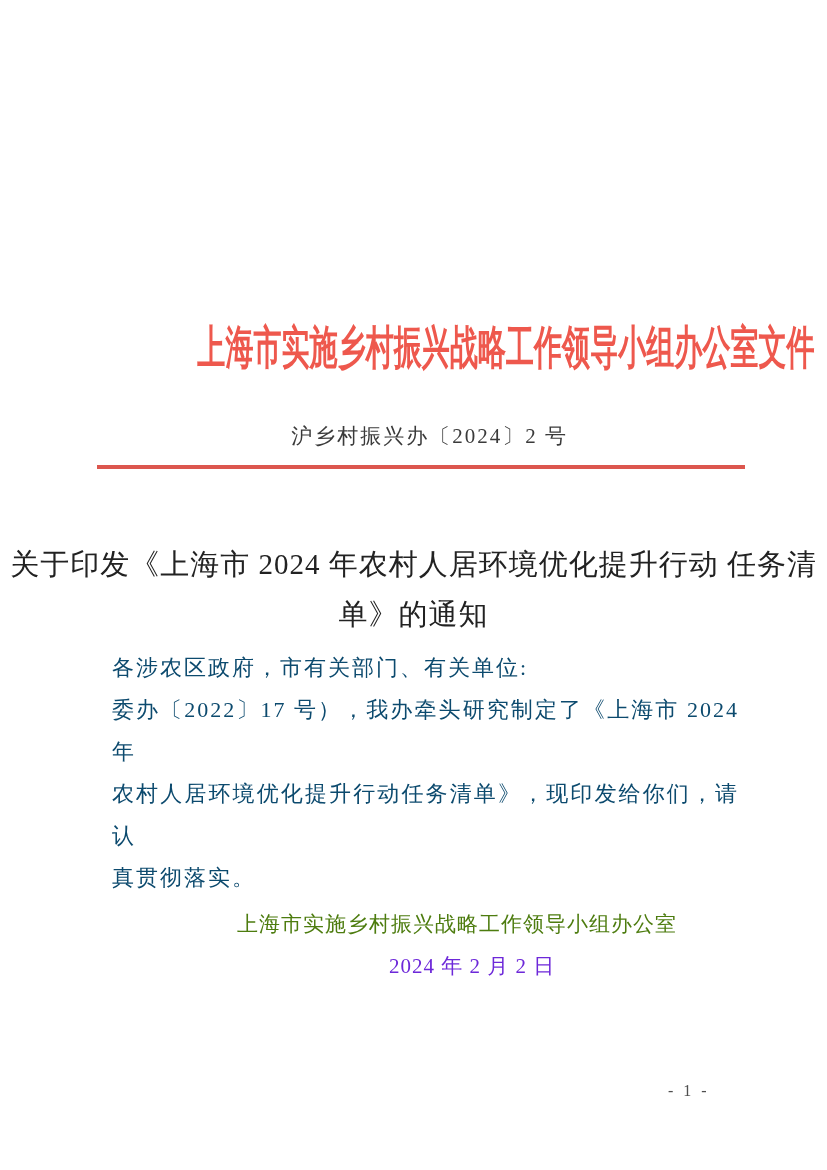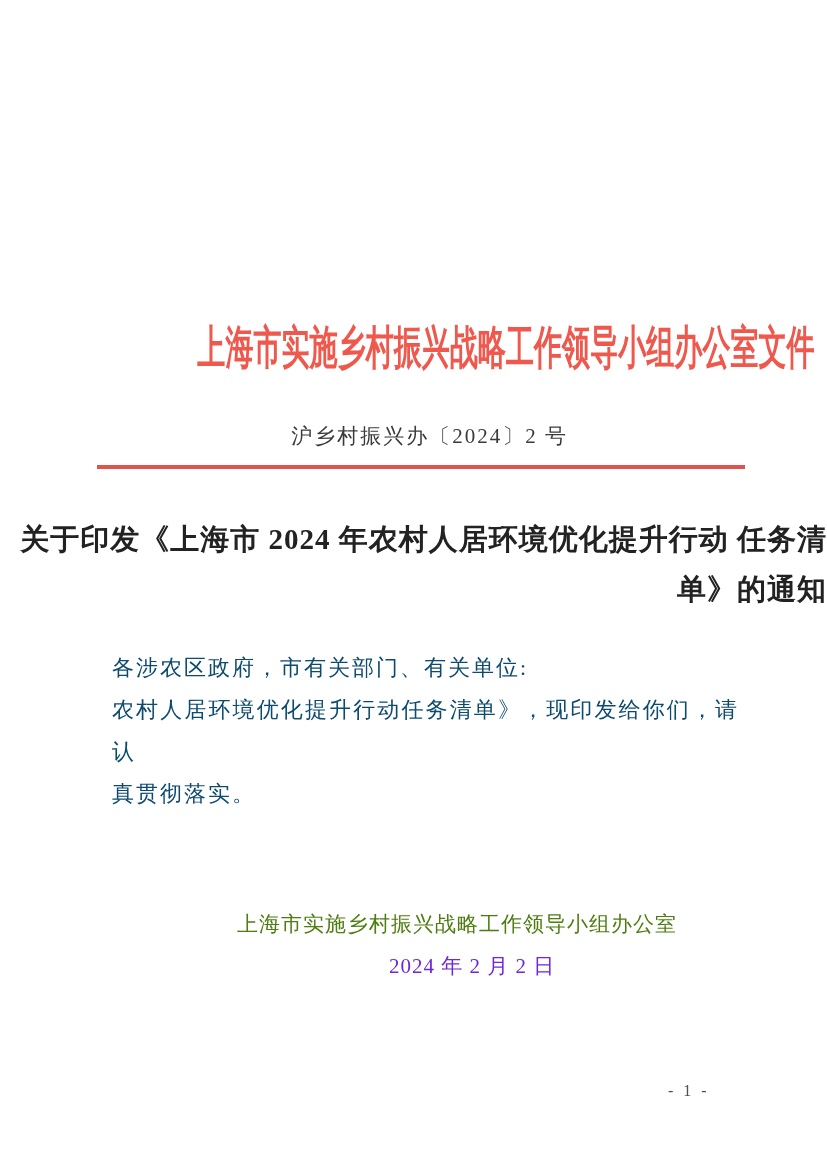--- a/index.html
+++ b/index.html
@@ -53,26 +53,26 @@
     top: 465px;
     left: 97px;
     width: 648px;
     height: 4px;
     background: #dc564e;
   }
 
   
   .doc-title {
     position: absolute;
-    top: 514px;
+    top: 539px;
     left: 0;
     width: 100%;
-    text-align: right;
+    text-align: center;
     font-size: 29px;
-    font-weight: bold;
+    font-weight: normal;
     line-height: 50px;
     letter-spacing: 1px;
     color: #222222;
   }
 
   
   .doc-body {
     position: absolute;
     top: 647px;
     left: 112px;
@@ -133,20 +133,21 @@
 
   <div class="red-rule"></div>
 
   <div class="doc-title">
     <span class="line">关于印发《上海市 2024 年农村人居环境优化提升行动</span>
     <span class="line">任务清单》的通知</span>
   </div>
 
   <div class="doc-body">
     <span class="line">各涉农区政府，市有关部门、有关单位:</span>
+    <span class="line justify-line">委办〔2022〕17 号），我办牵头研究制定了《上海市 2024 年</span>
     <span class="line justify-line">农村人居环境优化提升行动任务清单》，现印发给你们，请认</span>
     <span class="line">真贯彻落实。</span>
   </div>
 
   <div class="signature-org">上海市实施乡村振兴战略工作领导小组办公室</div>
 
   <div class="signature-date">2024 年 2 月 2 日</div>
 
   <div class="page-number">- 1 -</div>
 

